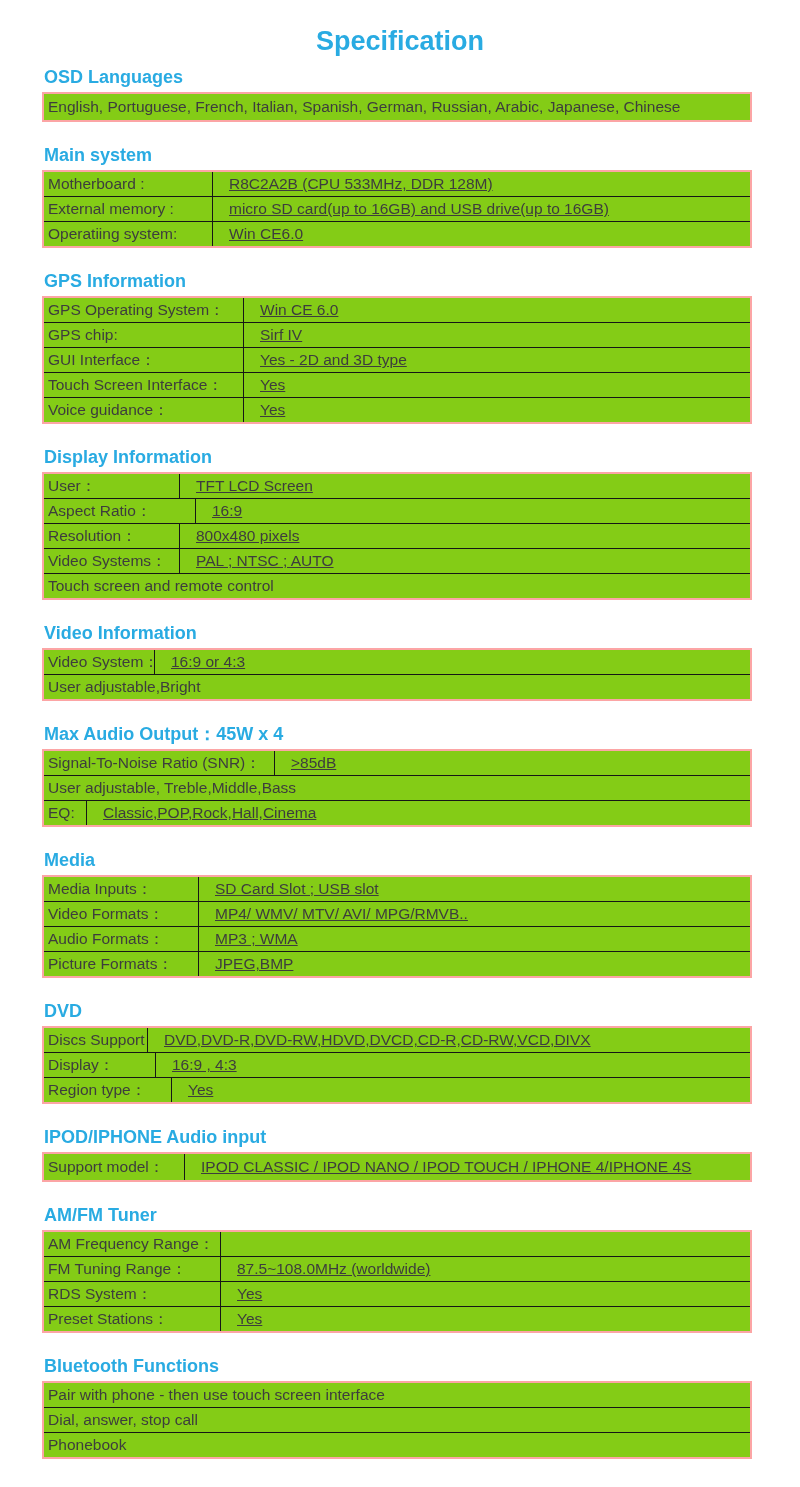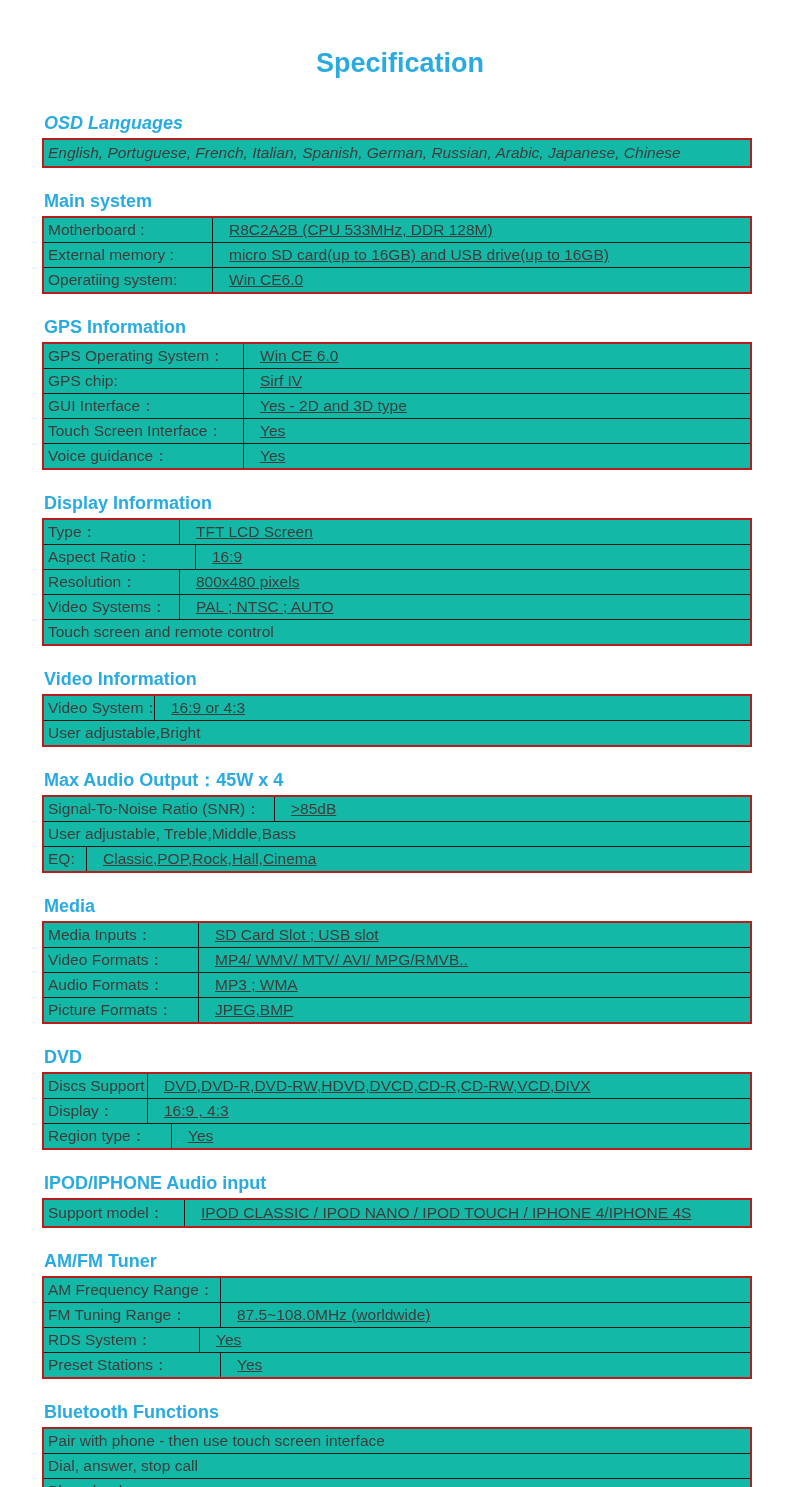--- a/index.html
+++ b/index.html
@@ -3,33 +3,33 @@
 <meta charset="utf-8">
 <style>
   html, body { margin: 0; padding: 0; background: #ffffff; }
   body {
     width: 800px; height: 1487px; overflow: hidden;
     font-family: "Liberation Sans", sans-serif;
     color: #3d3d3d;
     -webkit-font-smoothing: antialiased;
   }
   .title {
-    margin: 46px 0 0 0;
+    margin: 24px 0 0 0;
     text-align: center;
     font-size: 27px; line-height: 34px; font-weight: bold;
     color: #29ABE2;
   }
   .sec { margin: 22px 48px 0 42px; }
-  .sec.first { margin-top: 32px; font-style: italic; }
+  .sec.first { margin-top: 8px; }
   .hd {
     margin: 0 0 4px 2px;
     font-size: 18px; line-height: 22px; font-weight: bold;
     color: #29ABE2;
   }
-  .tbl { border: 2px solid #b91c1c; background: #14b8a6; }
+  .tbl { border: 2px solid #fca5a5; background: #84cc16; }
   .row { display: flex; align-items: stretch; height: 24px; border-top: 1px solid #161616; }
   .row:first-child { border-top: 0; }
   .row.h26 { height: 26px; }
   .cell {
     display: flex; align-items: center;
     font-size: 15.5px; line-height: 1;
     white-space: nowrap; overflow: hidden;
     box-sizing: border-box;
   }
   .lbl { flex: none; padding: 0 2px 0 4px; border-right: 1px solid #161616; }
@@ -93,21 +93,21 @@
         <div class="cell lbl" style="width:200px">Voice guidance：</div>
         <div class="cell val">Yes</div>
       </div>
     </div>
   </section>
 
   <section class="sec">
     <h2 class="hd">Display Information</h2>
     <div class="tbl">
       <div class="row">
-        <div class="cell lbl" style="width:136px">Type：</div>
+        <div class="cell lbl" style="width:136px">User：</div>
         <div class="cell val">TFT LCD Screen</div>
       </div>
       <div class="row">
         <div class="cell lbl" style="width:152px">Aspect Ratio：</div>
         <div class="cell val">16:9</div>
       </div>
       <div class="row">
         <div class="cell lbl" style="width:136px">Resolution：</div>
         <div class="cell val">800x480 pixels</div>
       </div>
@@ -174,21 +174,21 @@
   </section>
 
   <section class="sec">
     <h2 class="hd">DVD</h2>
     <div class="tbl">
       <div class="row">
         <div class="cell lbl" style="width:104px">Discs Support：</div>
         <div class="cell val">DVD,DVD-R,DVD-RW,HDVD,DVCD,CD-R,CD-RW,VCD,DIVX</div>
       </div>
       <div class="row">
-        <div class="cell lbl" style="width:104px">Display：</div>
+        <div class="cell lbl" style="width:112px">Display：</div>
         <div class="cell val">16:9 , 4:3</div>
       </div>
       <div class="row">
         <div class="cell lbl" style="width:128px">Region type：</div>
         <div class="cell val">Yes</div>
       </div>
     </div>
   </section>
 
   <section class="sec">
@@ -205,21 +205,21 @@
     <h2 class="hd">AM/FM Tuner</h2>
     <div class="tbl">
       <div class="row">
         <div class="cell lbl" style="width:177px">AM Frequency Range：</div>
       </div>
       <div class="row">
         <div class="cell lbl" style="width:177px">FM Tuning Range：</div>
         <div class="cell val">87.5~108.0MHz (worldwide)</div>
       </div>
       <div class="row">
-        <div class="cell lbl" style="width:156px">RDS System：</div>
+        <div class="cell lbl" style="width:177px">RDS System：</div>
         <div class="cell val">Yes</div>
       </div>
       <div class="row">
         <div class="cell lbl" style="width:177px">Preset Stations：</div>
         <div class="cell val">Yes</div>
       </div>
     </div>
   </section>
 
   <section class="sec">

